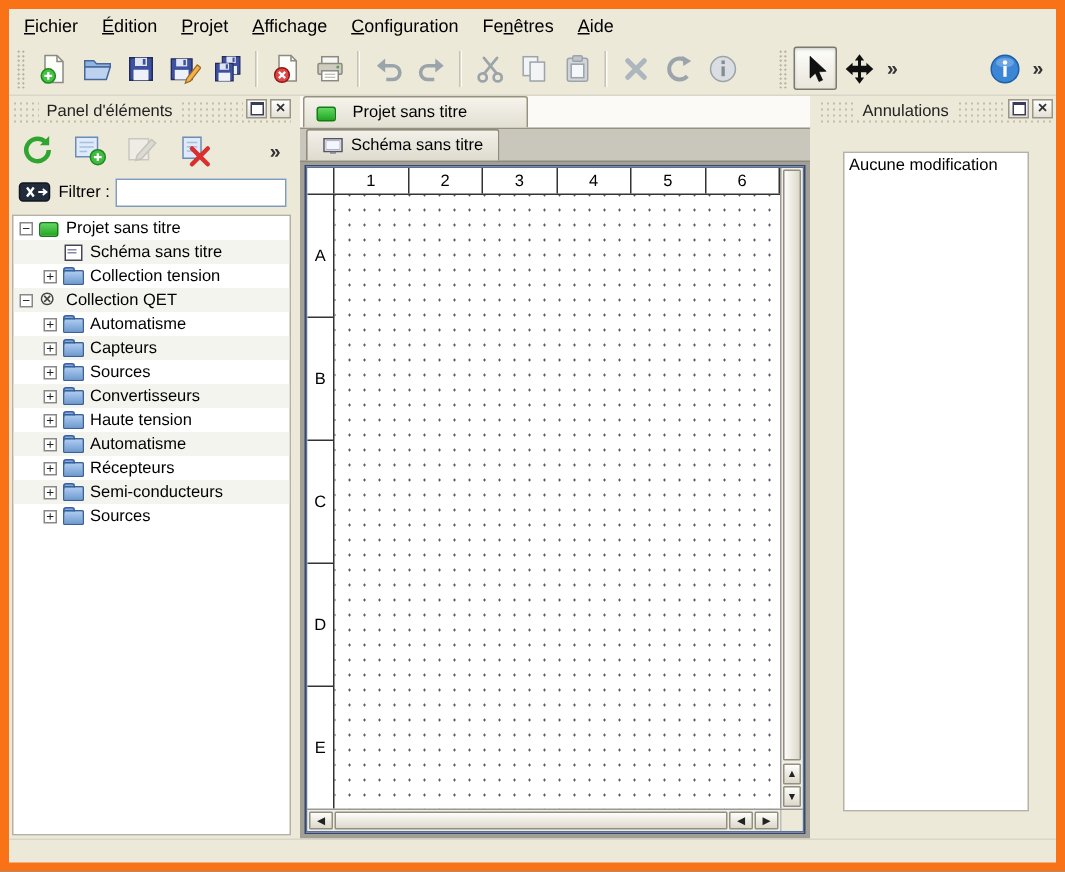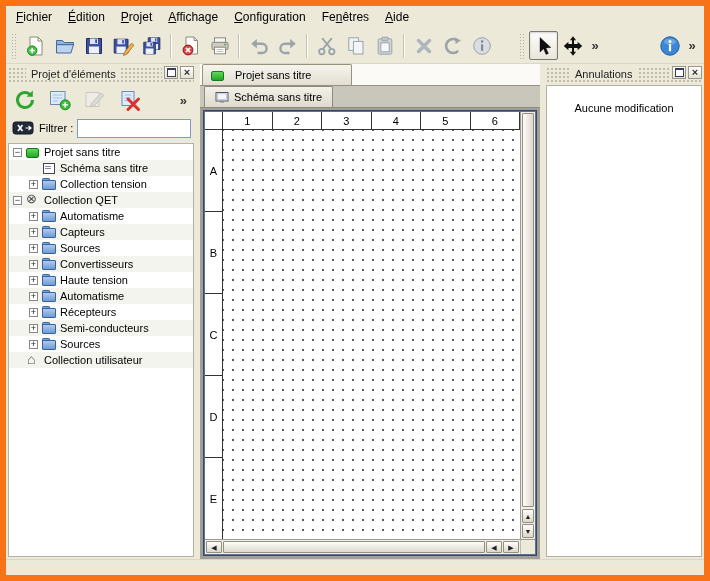--- a/index.html
+++ b/index.html
@@ -27,21 +27,21 @@
   .tb-spacer { flex:1; }
   .tb-overflow { width:16px; height:26px; display:flex; align-items:center; justify-content:center;
                  font-size:13px; color:#333; font-weight:bold; }
   .tb-gap { width:22px; }
 
   
   .main { flex:1; display:flex; min-height:0; }
   .splitter { width:4px; }
   .dock { display:flex; flex-direction:column; min-width:0; }
   .dock.left { width:190px; }
-  .dock.right { width:160px;text-align:center; }
+  .dock.right { width:160px; }
 
   .dock-title { height:16px; margin:2px 2px 1px; position:relative; display:flex; align-items:center;
                 background-image:radial-gradient(circle,#c1bdac 30%,transparent 36%);
                 background-size:4px 4px; background-position:0 1px; }
   .dock-title-text { font-size:11px; color:#222; background:#ece9d8; padding:0 5px; margin-left:18px; white-space:nowrap; }
   .dock.right .dock-title-text { margin-left:24px; }
   .dock-btns { position:absolute; right:0; top:0; display:flex; gap:2px; background:#ece9d8; padding-left:2px; }
   .dock-btn { width:14px; height:13px; border:1px solid #9a968a; background:linear-gradient(#fff,#e4e1d4);
               display:flex; align-items:center; justify-content:center; color:#333; }
   .dock-btn.float::before { content:""; width:7px; height:6px; border:1px solid #3a3a5a; border-top-width:2px; background:#fff; }
@@ -122,21 +122,21 @@
   .vscroll .sbtn { height:14px; width:100%; margin-top:1px; }
   .sbtn.up::before { content:"▲"; } .sbtn.down::before { content:"▼"; }
   .sbtn.left::before, .sbtn.left2::before { content:"◀"; } .sbtn.right::before { content:"▶"; }
   .schema-bottom { height:15px; display:flex; border-top:1px solid #999; }
   .hscroll { flex:1; display:flex; background:#f1efe5; padding:1px; gap:1px; }
   .hscroll .sbtn { width:16px; height:100%; }
   .hthumb { flex:1; background:linear-gradient(#fdfdfb,#dcd8ca); border:1px solid #928e80; border-radius:1px; }
   .scorner { width:15px; background:#ece9d8; border-left:1px solid #bbb; }
 
   
-  .undo-list { flex:1; margin:2px; border:1px solid #b5b1a4; background:#fff; font-size:11px; padding:16px 3px; }
+  .undo-list { flex:1; margin:18px; border:1px solid #b5b1a4; background:#fff; font-size:11px; padding:2px 3px; }
 
   
   .statusbar { height:16px; border-top:1px solid #d9d5c9; font-size:11px; padding:1px 6px; }
 </style>
 </head>
 <body>
 
 <svg width="0" height="0" style="position:absolute" aria-hidden="true">
   <symbol id="sym-floppy" viewBox="0 0 22 22">
     <path d="M3.5 3.5h15v15h-15z" fill="#3d51a0" stroke="#232c58"></path>
@@ -306,21 +306,21 @@
           <rect x="9.9" y="9" width="2.2" height="7.2" fill="#fff"></rect>
         </svg>
     </div>
     <div class="tb-overflow">»</div>
   </div>
 
   <div class="main">
 
     <div class="dock left">
       <div class="dock-title">
-        <span class="dock-title-text">Projet d'éléments</span>
+        <span class="dock-title-text">Panel d'éléments</span>
         <span class="dock-btns">
           <span class="dock-btn float"></span>
           <span class="dock-btn close"></span>
         </span>
       </div>
 
       <div class="panel-toolbar">
         <div class="pt-btn">
           <svg viewBox="0 0 24 24">
               <path d="M19.5 12a7.5 7.5 0 1 1-2.6-5.7" fill="none" stroke="#2fa42f" stroke-width="3"></path>
@@ -436,25 +436,20 @@
             <span class="ti folder"></span>
             <span class="tlabel">Semi-conducteurs</span>
           </div>
 
           <div class="tree-row l1">
             <span class="tw plus"></span>
             <span class="ti folder"></span>
             <span class="tlabel">Sources</span>
           </div>
 
-          <div class="tree-row l0">
-            <span class="tw none"></span>
-            <span class="ti home"></span>
-            <span class="tlabel">Collection utilisateur</span>
-          </div>
         </div>
     </div>
 
     <div class="splitter"></div>
 
     <div class="center">
       <div class="project-tabbar">
         <div class="project-tab">
           <span class="ti project"></span>
           <span>Projet sans titre</span>

